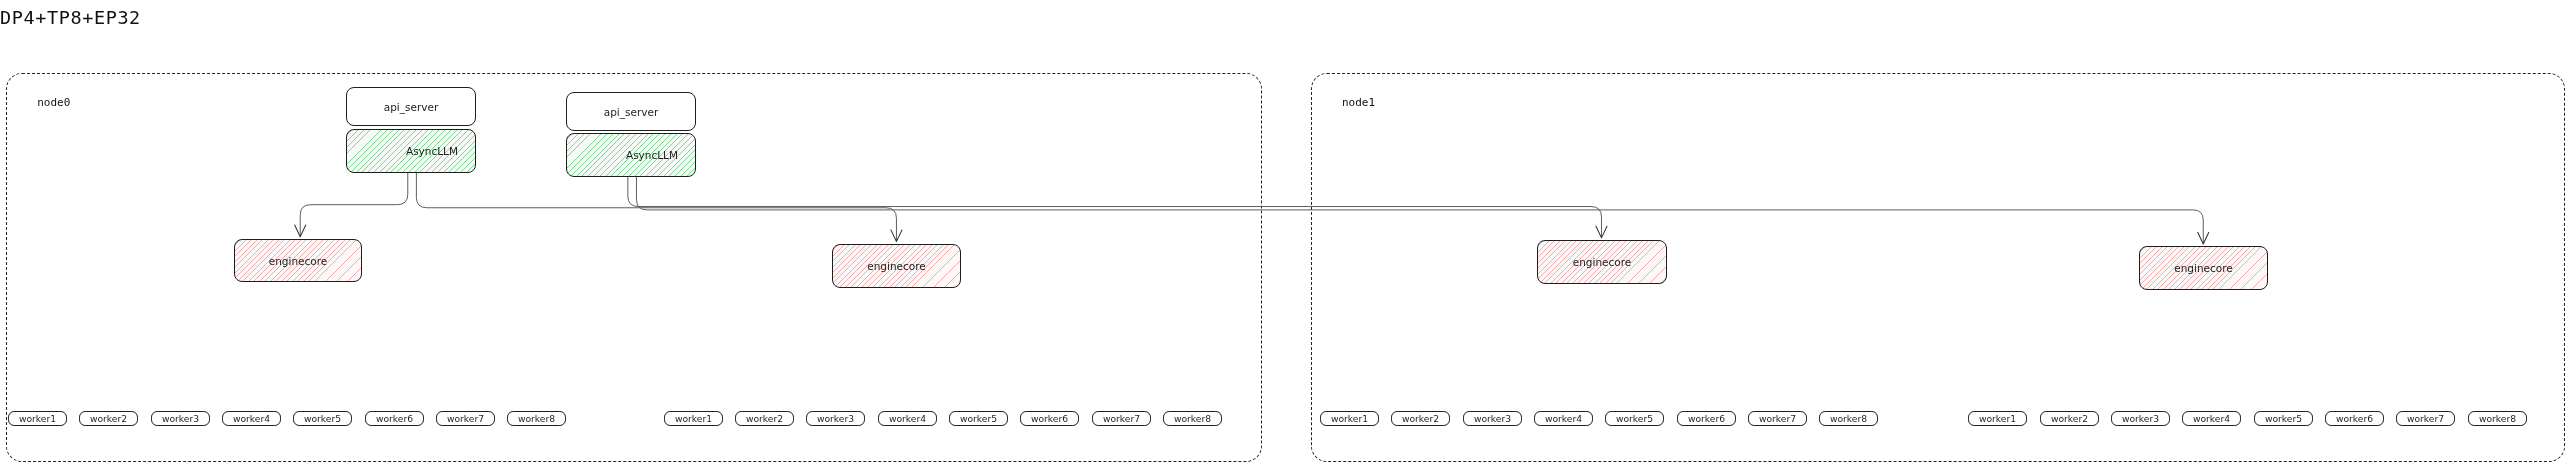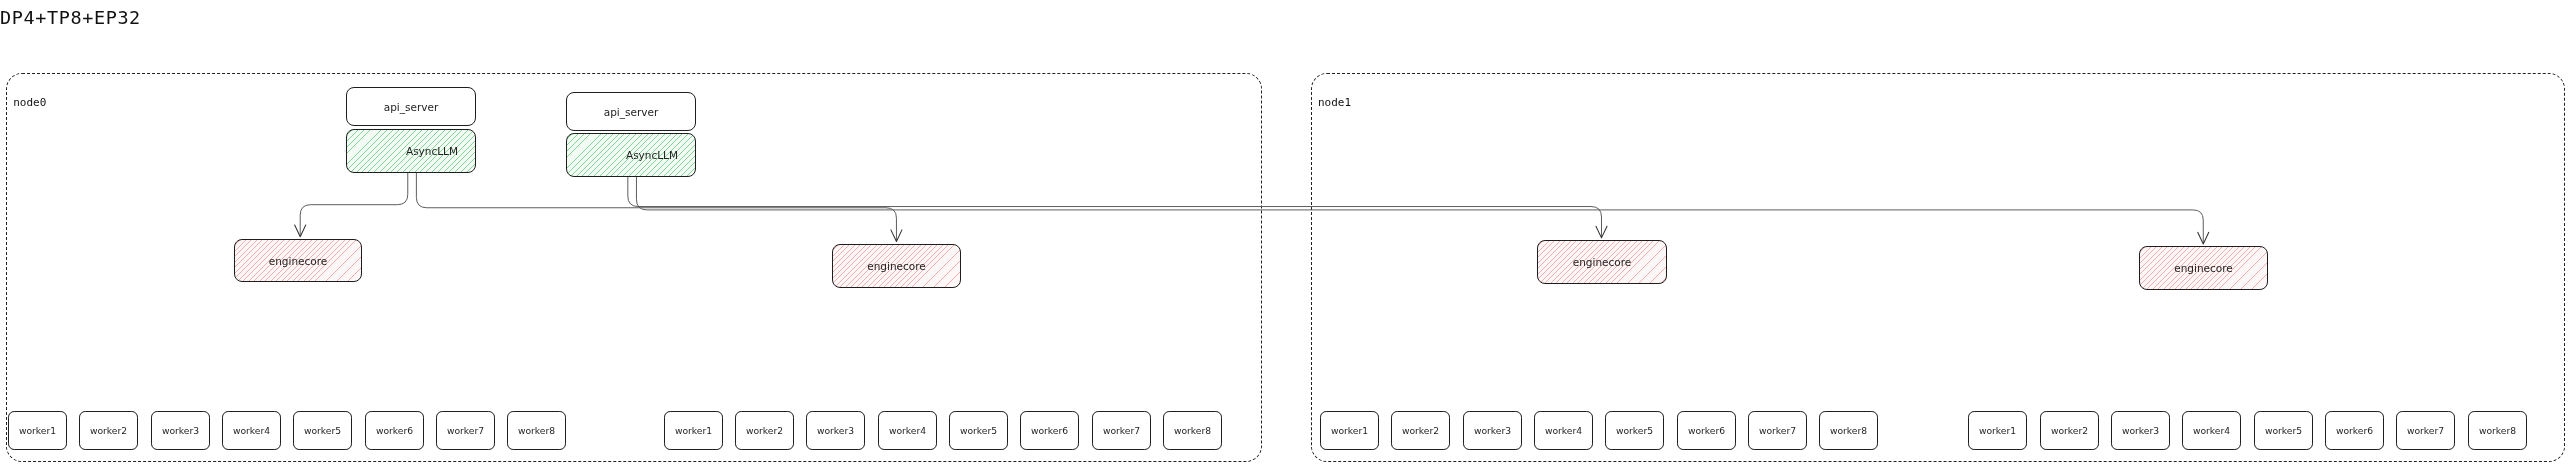--- a/index.html
+++ b/index.html
@@ -32,21 +32,21 @@
     position: absolute;
     top: 73px;
     height: 389px;
     border: 1.2px dashed #222222;
     border-radius: 16px;
     background: transparent;
     box-sizing: border-box;
   }
   .node-label {
     position: absolute;
-    left: 6px;
+    left: 30px;
     top: 22px;
     font-family: "DejaVu Sans Mono", "Liberation Mono", monospace;
     font-size: 11px;
     font-weight: 500;
     color: #111111;
   }
   .shape-box {
     position: absolute;
     box-sizing: border-box;
     border: 1.5px solid #1e1e1e;
@@ -72,21 +72,21 @@
     background-image: repeating-linear-gradient(
       135deg,
       transparent 0px, transparent 3.3px,
       var(--red-hatch) 3.3px, var(--red-hatch) 3.9px
     );
   }
   .worker-box {
     position: absolute;
     box-sizing: border-box;
     width: 59px;
-    height: 39px;
+    height: 15px;
     top: 411px;
     border: 1.2px solid #1e1e1e;
     border-radius: 6.2px;
     background: #ffffff;
     display: flex;
     align-items: center;
     justify-content: center;
     font-size: 9.2px;
     color: #1e1e1e;
   }

